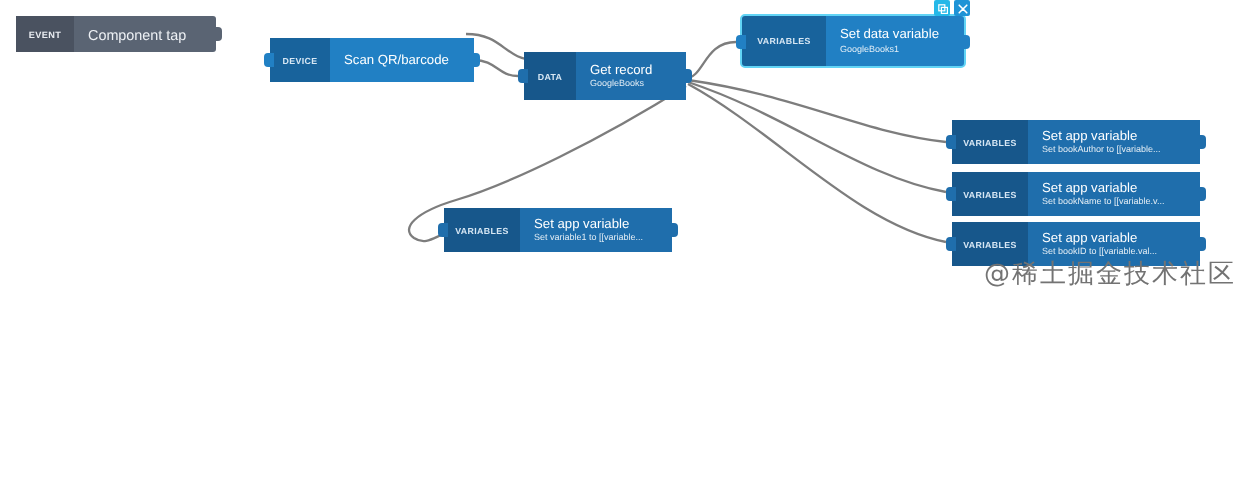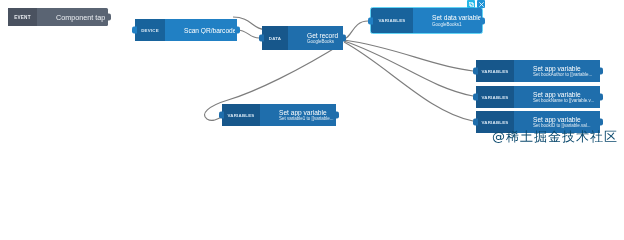--- a/index.html
+++ b/index.html
@@ -53,21 +53,21 @@
     box-sizing: border-box;
     flex: 0 0 auto;
     letter-spacing: 0.2px;
   }
   .node .body {
     display: flex;
     flex-direction: column;
     justify-content: center;
     box-sizing: border-box;
     flex: 1 1 auto;
-    padding-left: 19px;
+    padding-left: 7px;
     overflow: hidden;
   }
   .node .title {
     white-space: nowrap;
     overflow: hidden;
     text-overflow: clip;
   }
   .node .subtitle {
     white-space: nowrap;
     overflow: hidden;
@@ -151,21 +151,21 @@
   .act.close { background: #1e93d6; }
   .act svg { display: block; }
 
   
   #watermark {
     position: absolute;
     right: 6px;
     bottom: 2px;
     z-index: 7;
     font-size: 13px;
-    color: #0c4a6e;
+    color: #737373;
     letter-spacing: 1px;
     font-family: "DejaVu Sans", sans-serif;
     white-space: nowrap;
     user-select: none;
   }
 </style>
 </head>
 <body>
 
 <div id="canvas">

